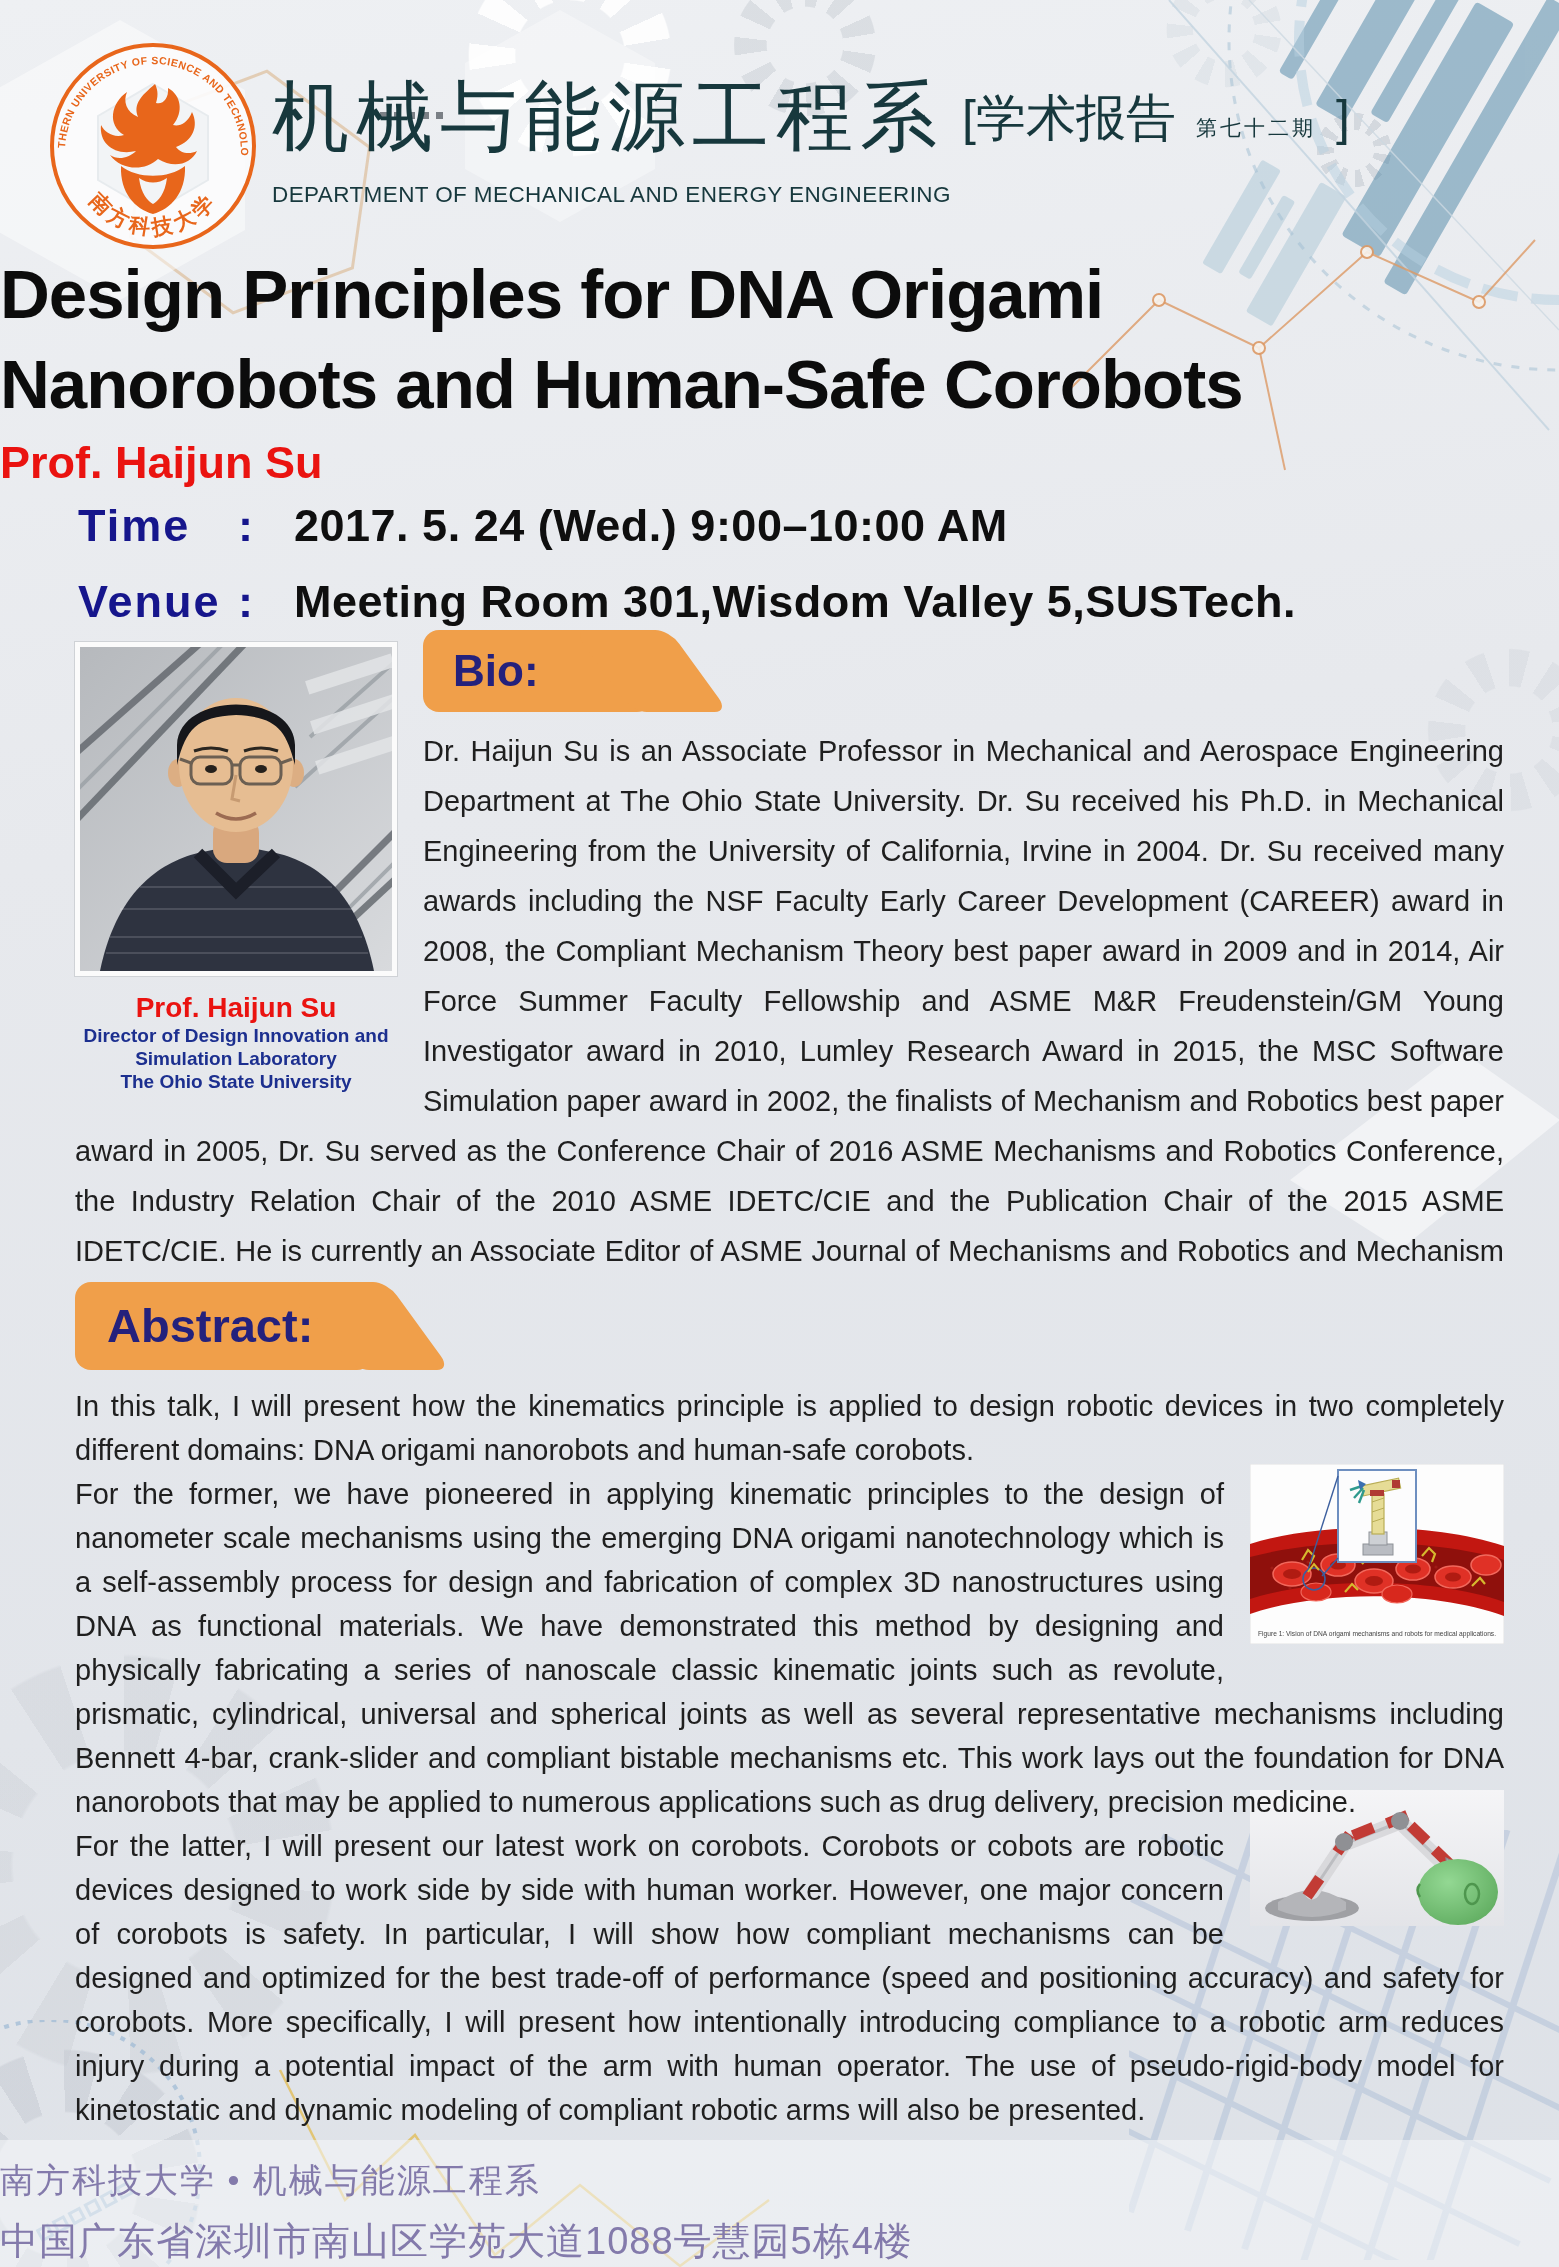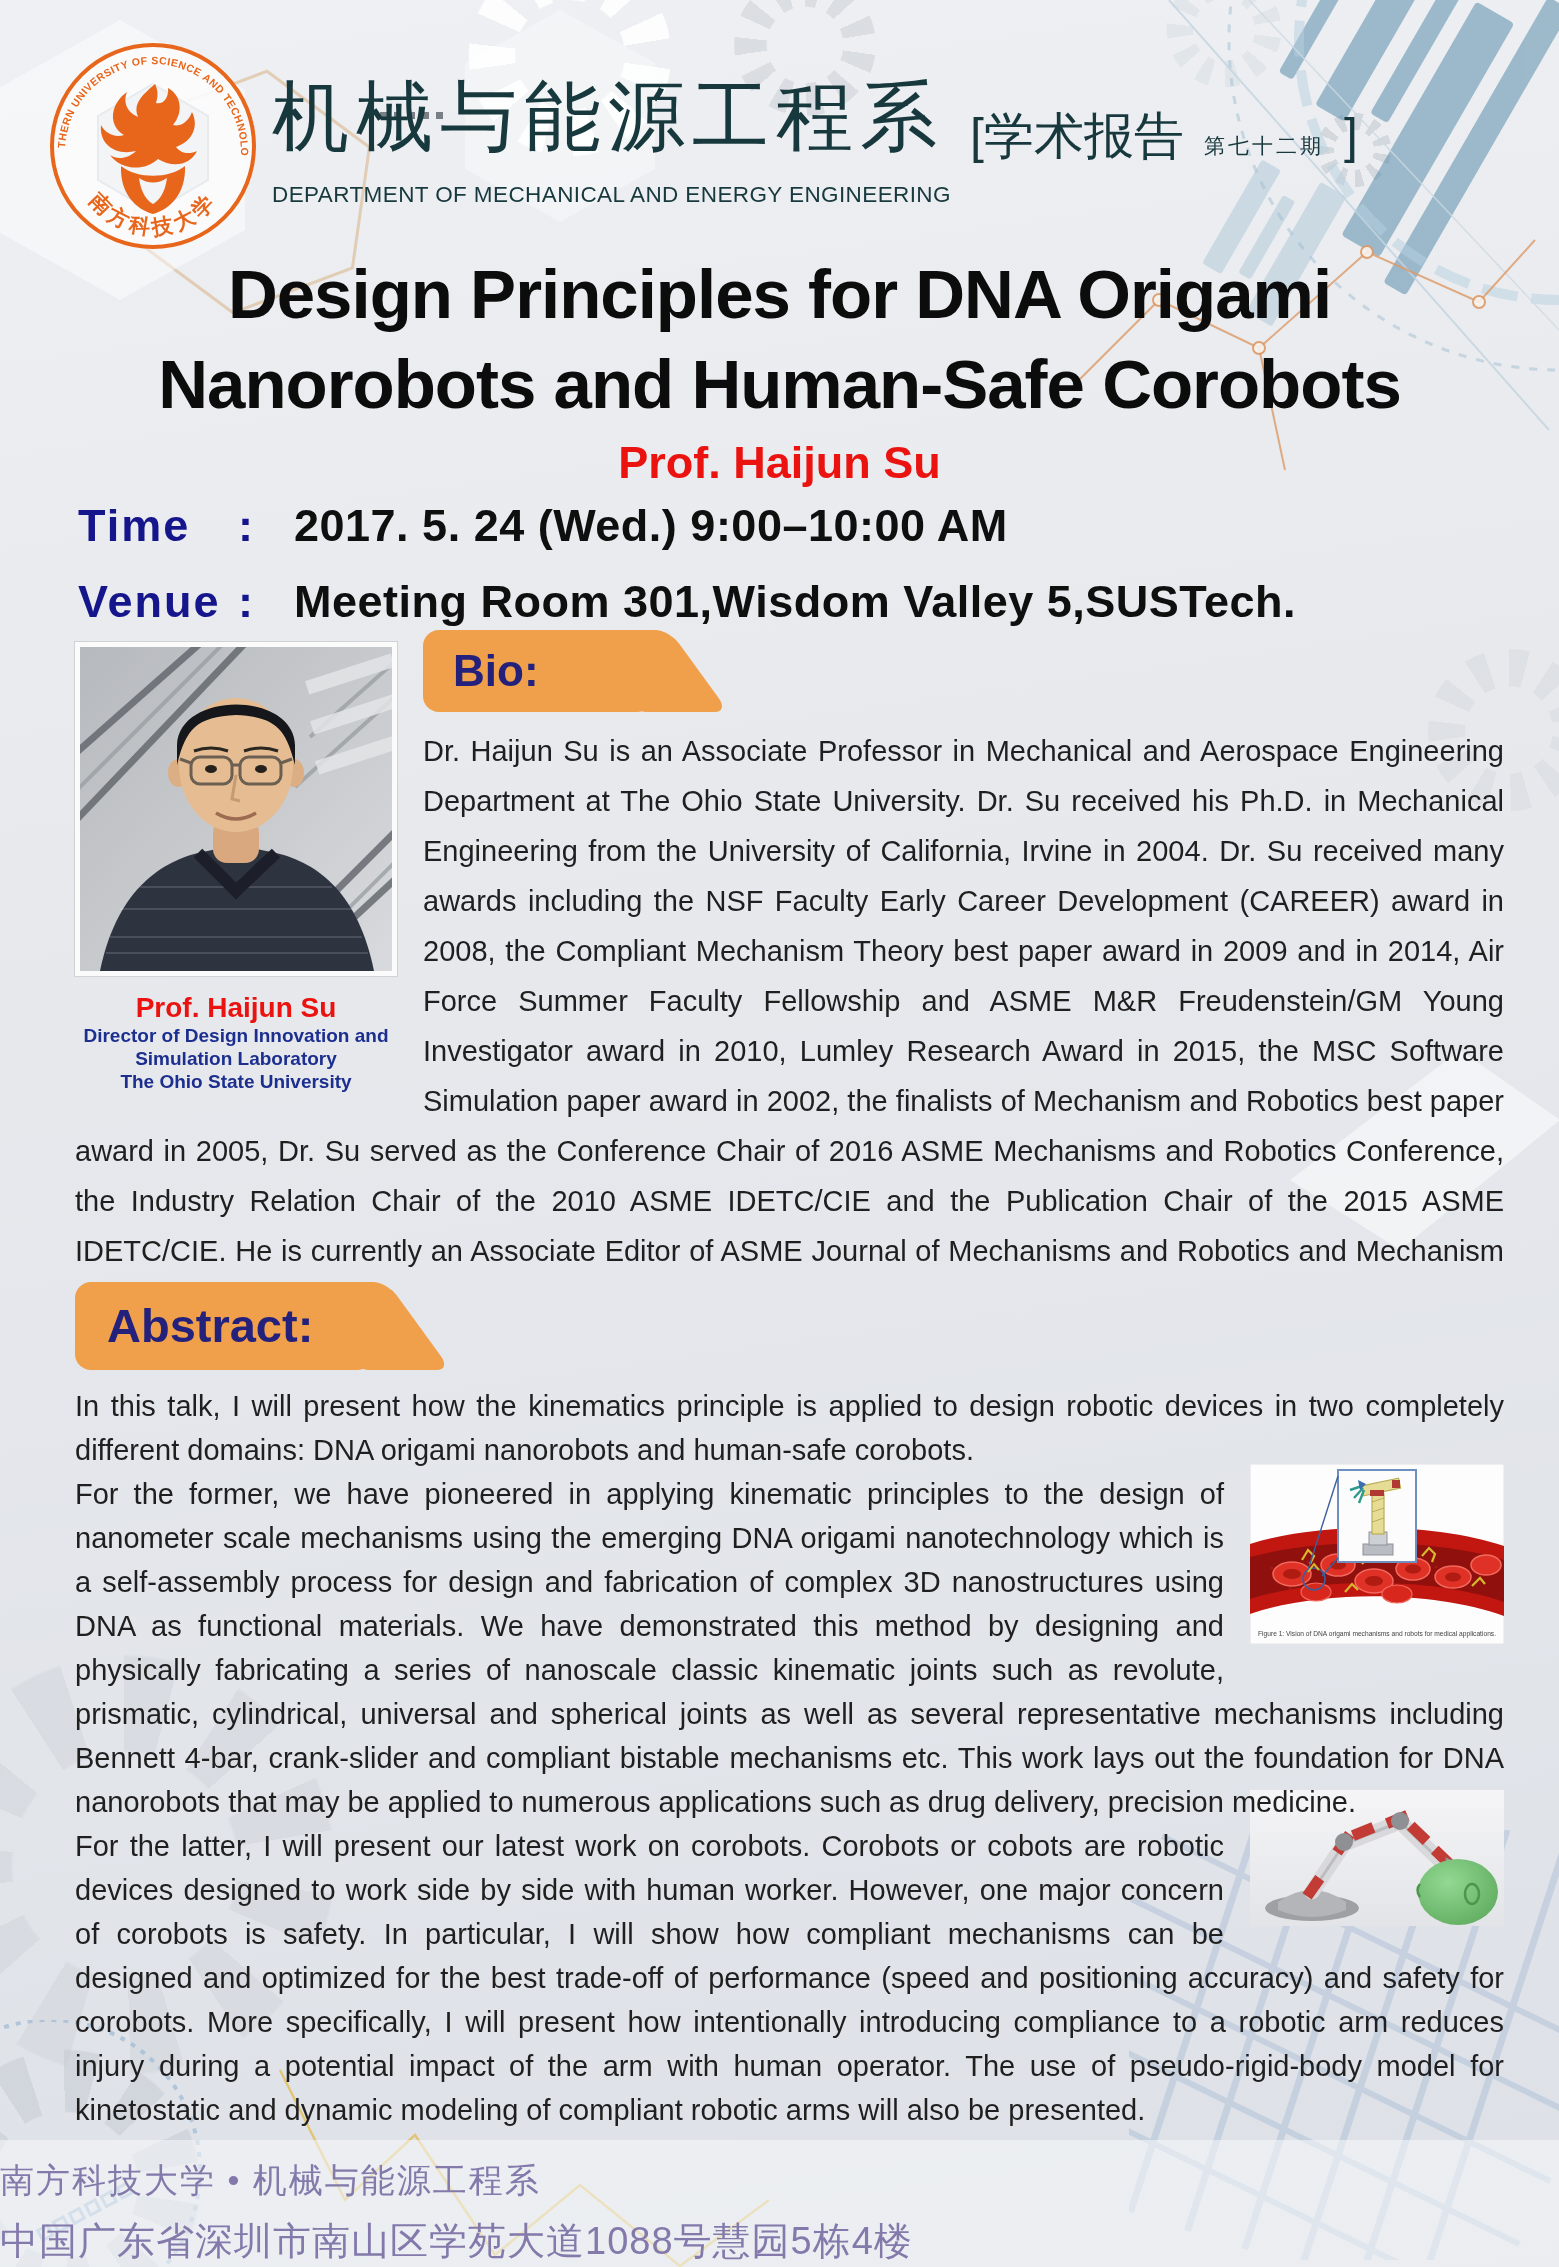--- a/index.html
+++ b/index.html
@@ -12,28 +12,28 @@
   .gear { position:absolute; width:var(--s); height:var(--s); border-radius:50%;
           background:repeating-conic-gradient(var(--c) 0deg 15deg, transparent 15deg 32.7deg);
           -webkit-mask:radial-gradient(closest-side, transparent 0 36%, #000 37% 67%, transparent 68%);
           mask:radial-gradient(closest-side, transparent 0 36%, #000 37% 67%, transparent 68%); }
 
   .decor { position:absolute; pointer-events:none; }
 
   
   .logo { position:absolute; left:47px; top:40px; width:212px; height:212px; }
   .header-block { position:absolute; left:272px; top:66px; color:#17383d; }
-  .cn-row { display:flex; align-items:flex-end; white-space:nowrap;gap:8px; }
+  .cn-row { display:flex; align-items:center; white-space:nowrap; }
   .dept-cn { font-size:77px; font-weight:500; letter-spacing:7px; color:#17383d; }
   .series { margin-left:18px; font-size:50px; font-weight:500; color:#17383d; }
   .series .issue { font-size:21px; letter-spacing:3px; margin:0 20px; }
   .dept-en { margin-top:12px; font-size:22.5px; font-weight:500; letter-spacing:0.4px; color:#17383d; }
 
   
-  .title-block { position:absolute; left:0; top:250px; width:100%; text-align:center; }
+  .title-block { position:absolute; left:0; top:250px; width:100%; }
   .title-line { font-size:69px; font-weight:700; letter-spacing:-1px; color:#0c0c0c; line-height:1.3; }
   .speaker { margin-top:8px; font-size:45px; font-weight:700; color:#ea1310; }
 
   
   .details { position:absolute; left:78px; top:500px; }
   .detail-row { display:flex; align-items:flex-end; font-size:45px; font-weight:700; margin-bottom:24px; }
   .detail-label { color:#16168c; width:160px; letter-spacing:2px; }
   .detail-sep { color:#16168c; width:56px; }
   .detail-value { color:#0f0f0f; letter-spacing:0.5px; }
 

